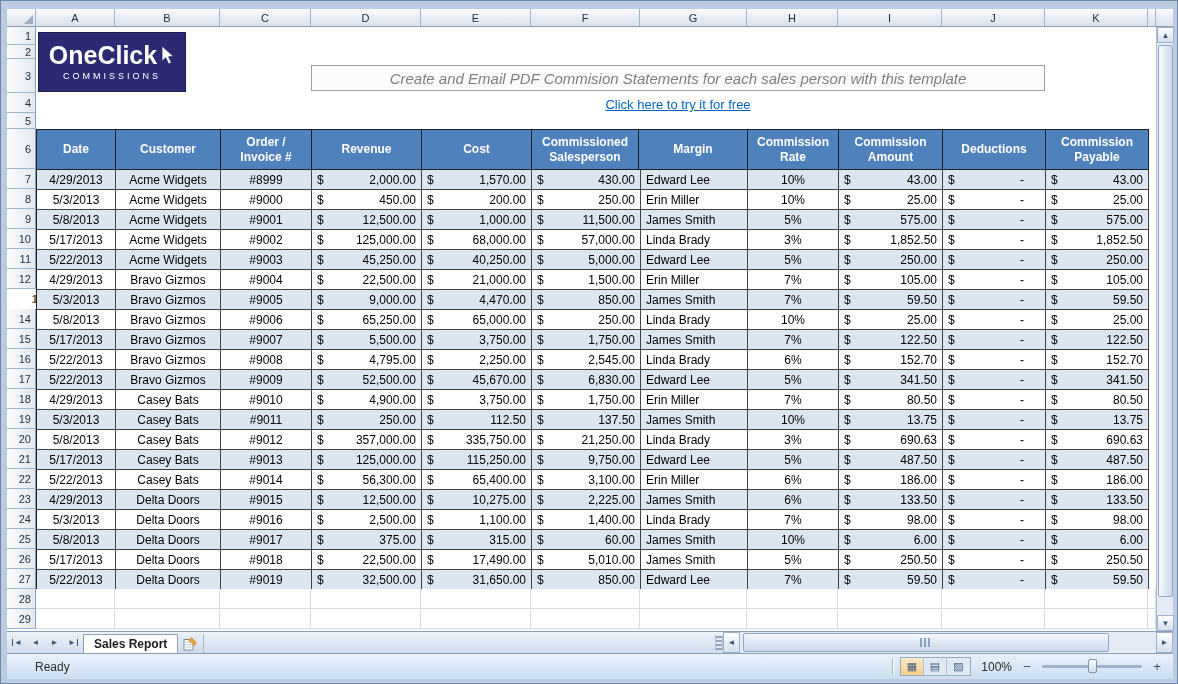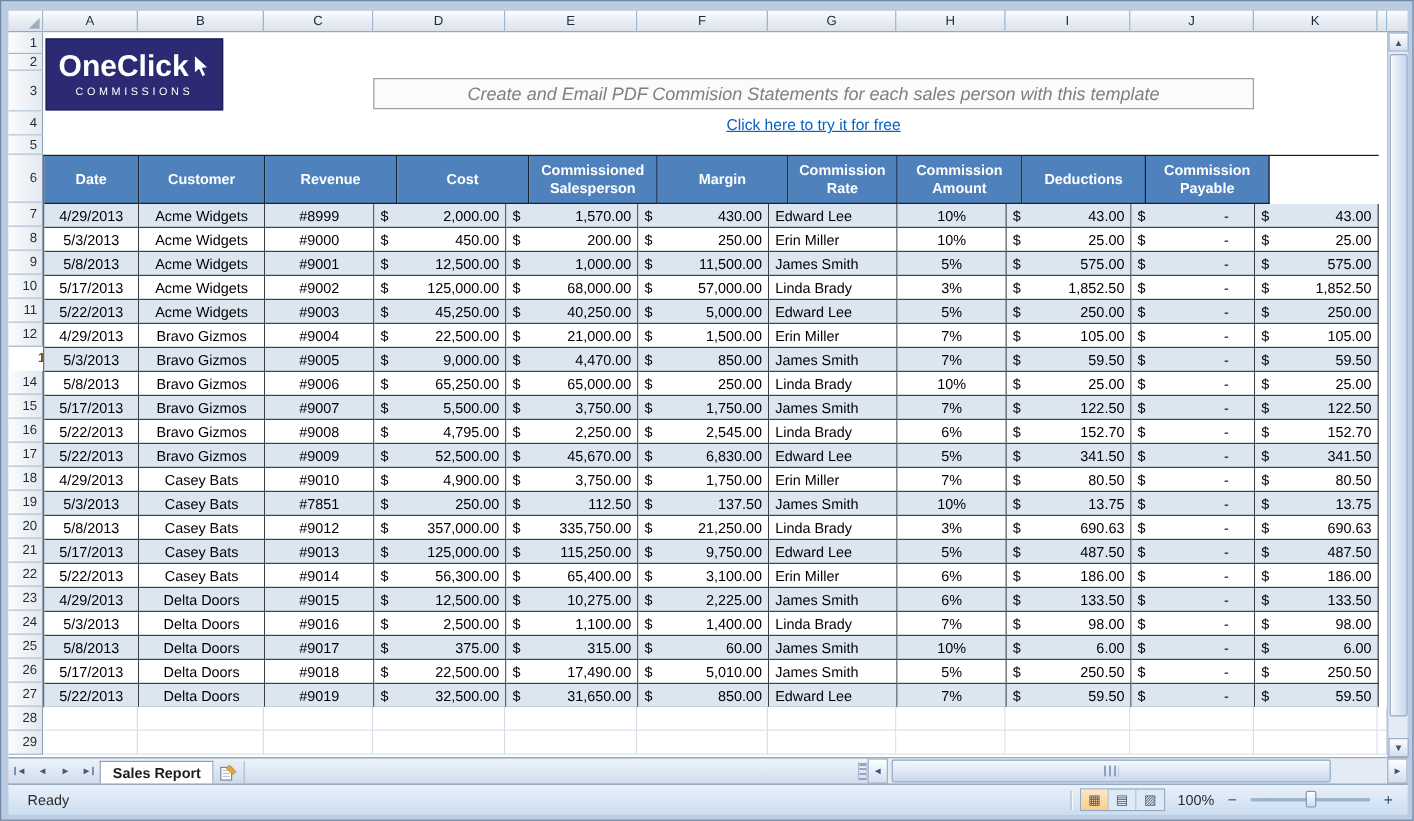--- a/index.html
+++ b/index.html
@@ -66,21 +66,21 @@
   .tabfill{flex:1 1 auto;}
   .splitter{width:8px;margin:3px 0;background:repeating-linear-gradient(0deg,#8fa5c0 0 2px,transparent 2px 4px);border-left:1px solid #aebcd0;border-right:1px solid #aebcd0;flex:0 0 auto;cursor:col-resize;}
   .hscroll{width:450px;display:flex;align-items:stretch;background:#e4ebf5;flex:0 0 auto;}
   .hbtn{width:17px;display:flex;align-items:center;justify-content:center;font-size:8px;color:#3c587c;background:linear-gradient(#fdfefe,#d4dfee);border:1px solid #9fb1c8;flex:0 0 auto;}
   .htrack{flex:1 1 auto;position:relative;}
   .hthumb{position:absolute;left:3px;top:1px;bottom:1px;width:88%;background:linear-gradient(#f6f9fc,#c9d8ec);border:1px solid #8fa8c8;border-radius:2px;display:flex;align-items:center;justify-content:center;}
   .grip{width:12px;height:9px;background:repeating-linear-gradient(90deg,#8aa3c4 0 2px,transparent 2px 4px);}
 
   
   .statusbar{position:absolute;left:6px;top:652px;width:1166px;height:26px;background:linear-gradient(#e9f1fa,#cbdef1);border-top:1px solid #8ba0b5;display:flex;align-items:center;font-size:12px;color:#2b2b2b;}
-  .status-mode{margin-left:16px;}
+  .status-mode{margin-left:28px;}
   .status-right{margin-left:auto;display:flex;align-items:center;gap:7px;margin-right:8px;}
   .sep{width:1px;height:16px;background:#a9bccf;box-shadow:1px 0 0 #fff;}
   .viewbtns{display:flex;border:1px solid #98aac0;background:#dfe9f4;}
   .vbtn{width:23px;height:17px;display:flex;align-items:center;justify-content:center;font-size:11px;color:#3e5a7e;border-right:1px solid #b5c4d6;}
   .vbtn:last-child{border-right:none;}
   .vbtn.active{background:linear-gradient(#fde7c6,#f9cd8a);}
   .zoom-label{min-width:34px;text-align:right;}
   .zoombtn{width:16px;height:16px;display:flex;align-items:center;justify-content:center;font-size:13px;color:#33507a;}
   .zoomtrack{width:100px;height:3px;background:#9fb4cc;position:relative;border-radius:2px;}
   .zoomtick{position:absolute;left:50%;top:-4px;width:1px;height:11px;background:#7e93ad;}
@@ -160,20 +160,21 @@
       <div class="banner">Create and Email PDF Commision Statements for each sales person with this template</div>
 
       <div class="trylink-wrap">
         <a class="trylink">Click here to try it for free</a>
       </div>
 
       <div class="sheet-table">
         <div class="thead" id="thead">
             <div class="hcell" style="width: 79px;">Date</div>
             <div class="hcell" style="width: 105px;">Customer</div>
+            <div class="hcell" style="width: 91px;">Order / Invoice #</div>
             <div class="hcell" style="width: 110px;">Revenue</div>
             <div class="hcell" style="width: 110px;">Cost</div>
             <div class="hcell" style="width: 107px;">Commissioned Salesperson</div>
             <div class="hcell" style="width: 109px;">Margin</div>
             <div class="hcell" style="width: 91px;">Commission Rate</div>
             <div class="hcell" style="width: 104px;">Commission Amount</div>
             <div class="hcell" style="width: 103px;">Deductions</div>
             <div class="hcell" style="width: 103px;">Commission Payable</div>
           </div>
         <div id="tbody">
@@ -545,21 +546,21 @@
                 <span class="val">-</span>
               </div>
               <div class="cell money" style="width: 103px;">
                 <span class="cur">$</span>
                 <span class="val">80.50</span>
               </div>
             </div>
             <div class="trow band">
               <div class="cell center" style="width: 79px;">5/3/2013</div>
               <div class="cell center" style="width: 105px;">Casey Bats</div>
-              <div class="cell center" style="width: 91px;">#7851</div>
+              <div class="cell center" style="width: 91px;">#9011</div>
               <div class="cell money" style="width: 110px;">
                 <span class="cur">$</span>
                 <span class="val">250.00</span>
               </div>
               <div class="cell money" style="width: 110px;">
                 <span class="cur">$</span>
                 <span class="val">112.50</span>
               </div>
               <div class="cell money" style="width: 109px;">
                 <span class="cur">$</span>

